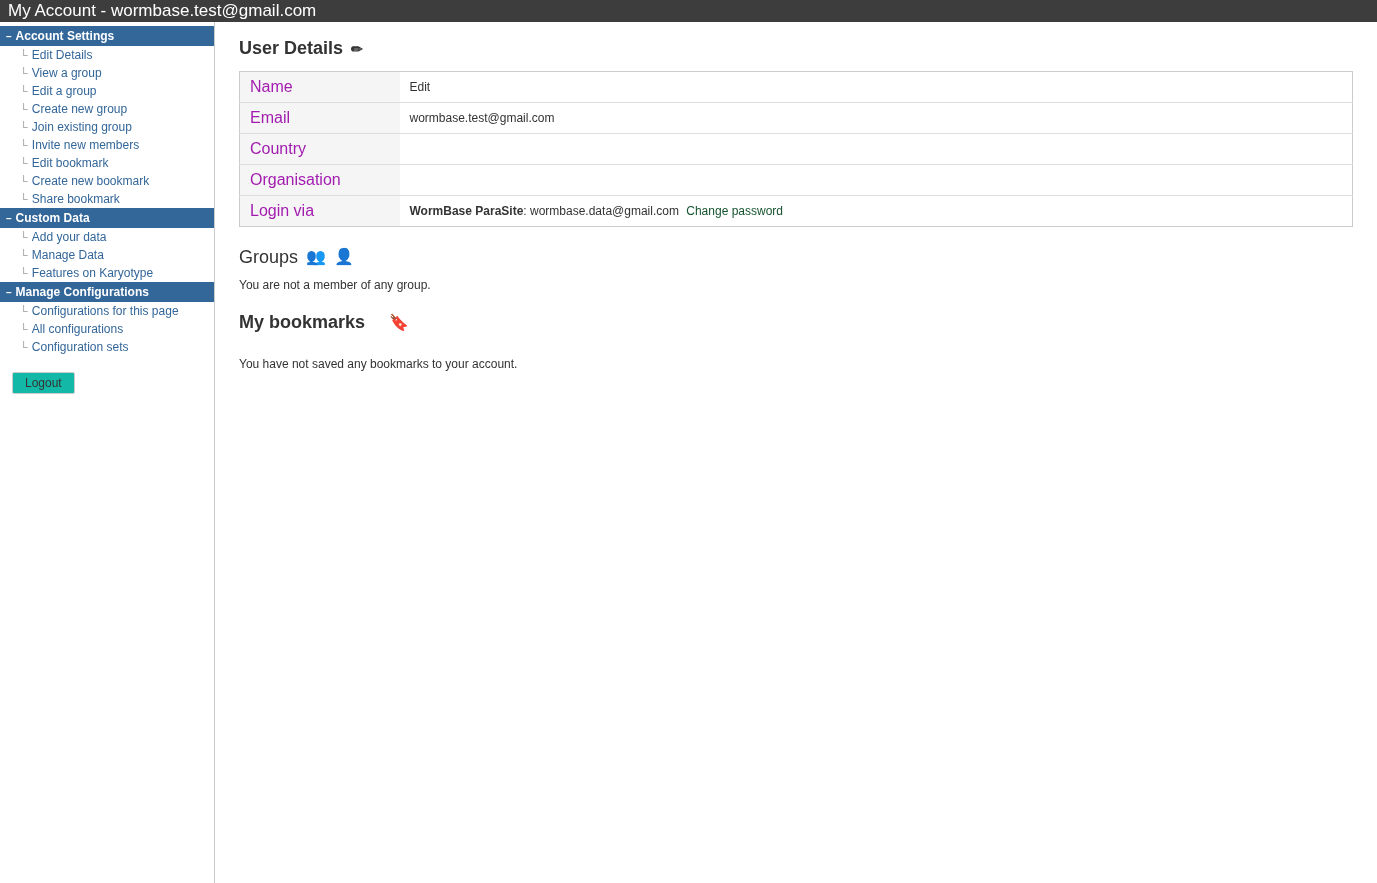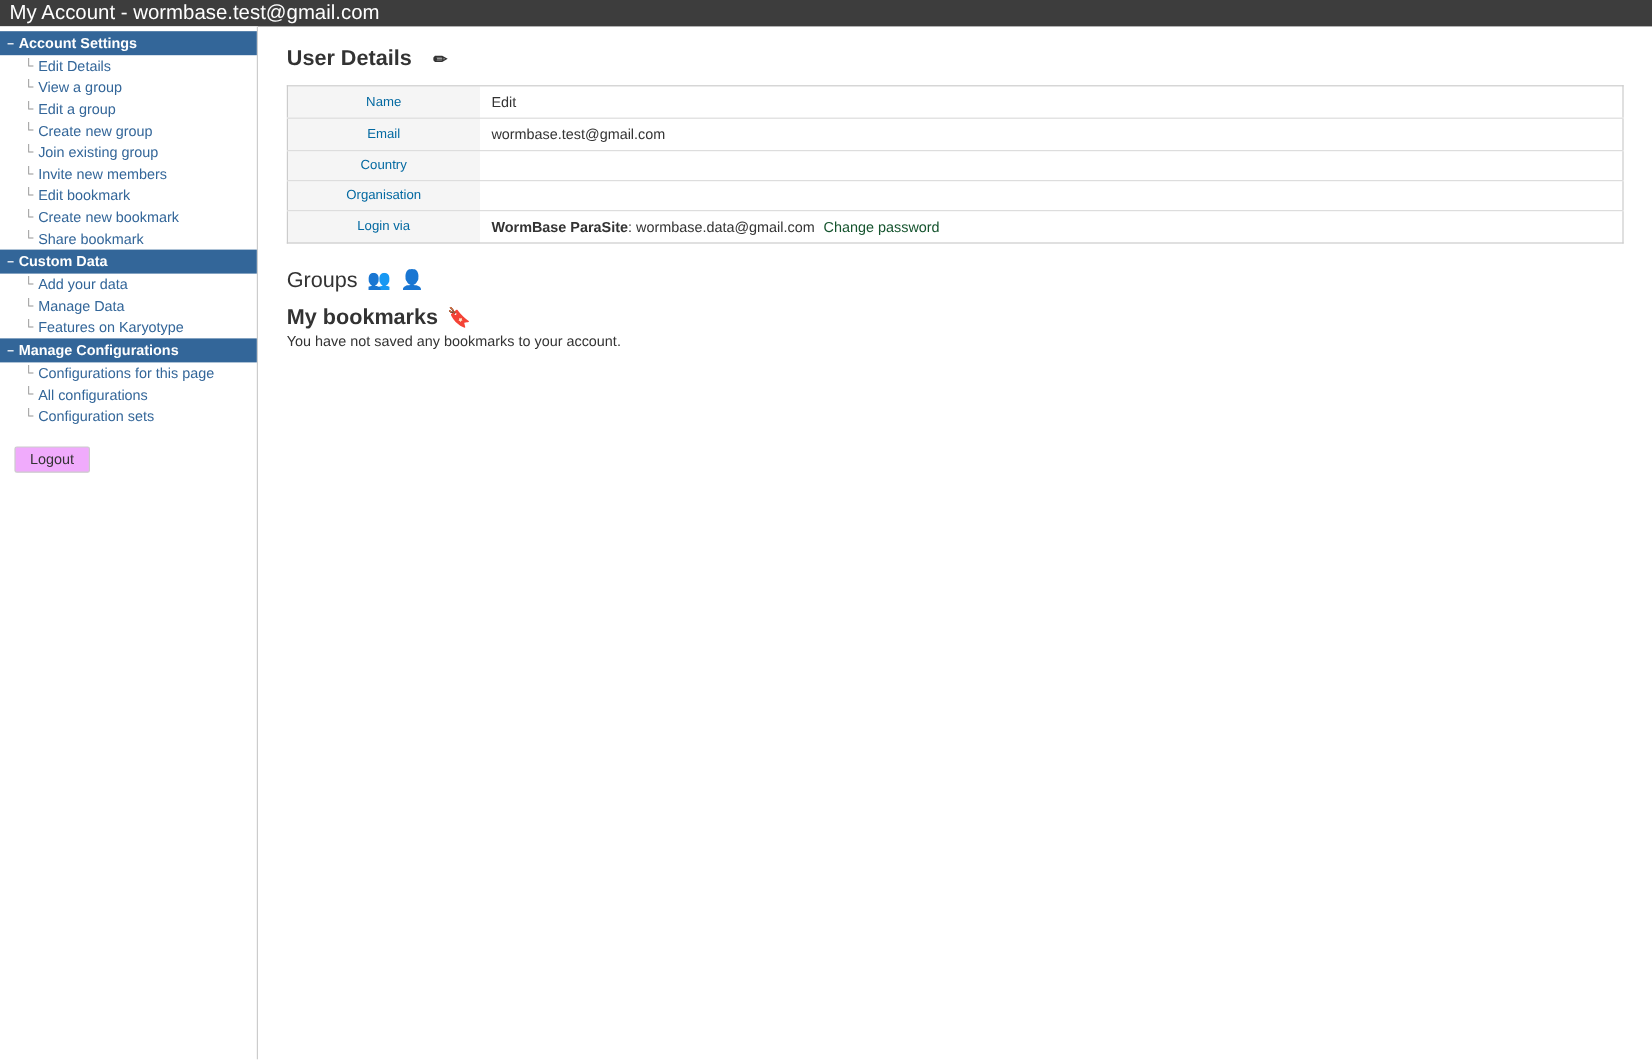--- a/index.html
+++ b/index.html
@@ -52,21 +52,21 @@
       align-items: center;
       gap: 4px;
     }
 
     .sidebar-item .dash {
       color: #999;
       font-size: 11px;
     }
 
     .logout-btn {
-      background: #f0abfc;
+      background: #14b8a6;
       border: 1px solid #ccc;
       padding: 3px 12px;
       margin: 8px 6px;
       cursor: pointer;
       font-size: 12px;
       color: #333;
       display: inline-block;
       border-radius: 2px;
     }
 
@@ -75,21 +75,21 @@
       padding: 16px 24px;
     }
 
     .section-title {
       font-size: 18px;
       font-weight: bold;
       color: #333;
       margin-bottom: 12px;
       display: flex;
       align-items: center;
-      gap: 18px;
+      gap: 8px;
     }
 
     .edit-icon {
       font-size: 14px;
       cursor: pointer;
       color: #333;
     }
 
     table.user-details {
       width: 100%;
@@ -107,23 +107,22 @@
     }
 
     table.user-details td {
       padding: 6px 10px;
       vertical-align: middle;
     }
 
     table.user-details td:first-child {
       width: 160px;
       background: #f5f5f5;
-      color: #0369a1;
-      font-size: 11px;
-      text-align: center;
+      color: #a21caf;
+      font-size: 16px;
     }
 
     table.user-details td:last-child {
       background: #fff;
       color: #333;
       font-size: 12px;
     }
 
     .login-bold {
       font-weight: bold;
@@ -150,24 +149,24 @@
 
     .section-empty-text {
       color: #333;
       font-size: 12px;
       margin-bottom: 20px;
     }
 
     .bookmarks-title {
       font-size: 18px;
       font-weight: bold;
-      margin-bottom: 2px;
-      display: flex;
-      align-items: center;
-      gap: 8px;
+      margin-bottom: 24px;
+      display: flex;
+      align-items: center;
+      gap: 24px;
     }
   </style>
 </head>
 <body>
 
 <div id="title-bar">
   <span>My Account - wormbase.test@gmail.com</span>
 </div>
 
 <div id="layout">
@@ -293,20 +292,21 @@
         </td>
       </tr>
     </tbody>
       </table>
 
     <div class="groups-title">
       <span>Groups</span>
       <span class="groups-icon">👥</span>
       <span class="groups-icon">👤</span>
     </div>
+    <p class="section-empty-text">You are not a member of any group.</p>
 
     <div class="bookmarks-title">
       <span>My bookmarks</span>
       <span class="groups-icon">🔖</span>
     </div>
     <p class="section-empty-text">You have not saved any bookmarks to your account.</p>
 
   </div>
 </div>
 

